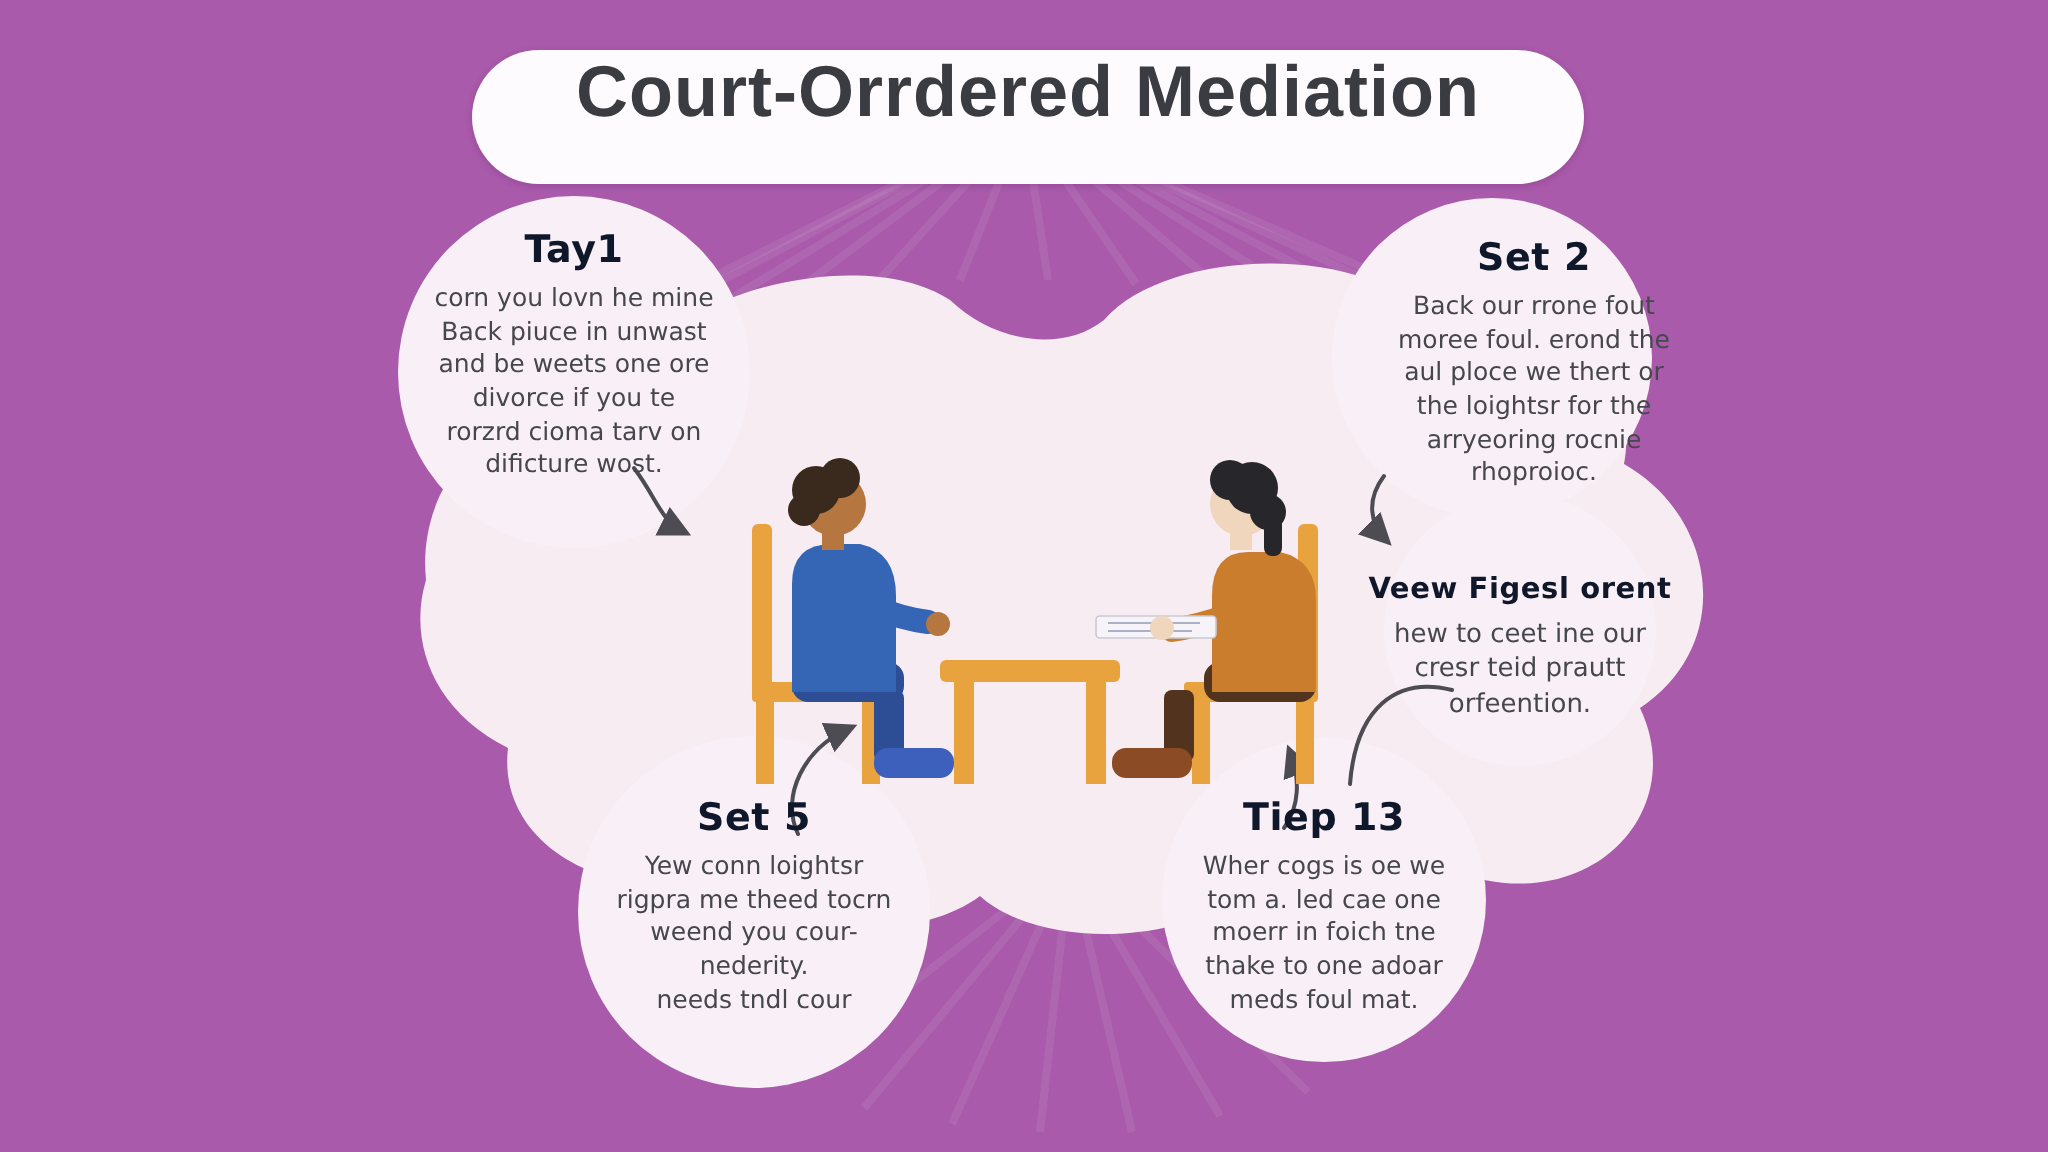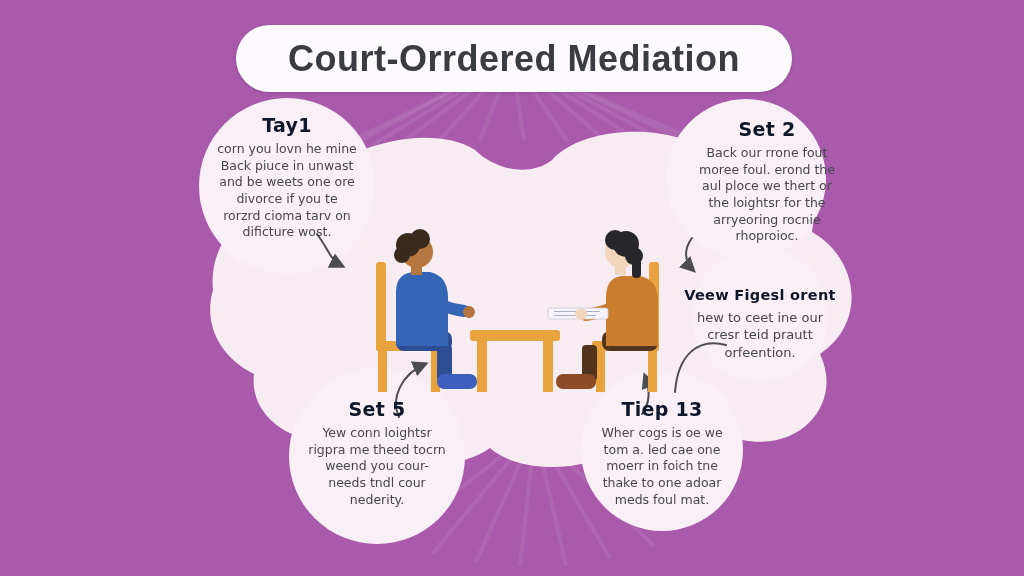--- a/index.html
+++ b/index.html
@@ -5,21 +5,21 @@
   html,body{margin:0;padding:0;background:#222;}
   .stage{
     position:relative;width:1024px;height:576px;overflow:hidden;
     background:#a95aab;
     font-family:"DejaVu Sans",sans-serif;
   }
   .stage svg.scene{position:absolute;left:0;top:0;}
   .title-banner{
     position:absolute;left:236px;top:25px;width:556px;height:67px;
     background:#fdfbfd;border-radius:34px;
-    display:flex;align-items:center;justify-content:center;
+    display:flex;justify-content:center;
     box-shadow:0 1px 3px rgba(90,30,90,.25);
   }
   .title-banner .title-text{
     font-family:"Liberation Sans","DejaVu Sans",sans-serif;
     font-weight:700;font-size:36px;color:#3b3c41;letter-spacing:.5px;
     white-space:nowrap;
   }
   .bubble-text{
     position:absolute;text-align:center;
   }
@@ -187,22 +187,22 @@
     <div class="bubble-line">hew to ceet ine our</div>
     <div class="bubble-line">cresr teid prautt</div>
     <div class="bubble-line">orfeention.</div>
   </div>
 
   <div class="bubble-text" style="left:282px;top:398px;width:190px">
     <div class="bubble-heading">Set 5</div>
     <div class="bubble-line">Yew conn loightsr</div>
     <div class="bubble-line">rigpra me theed tocrn</div>
     <div class="bubble-line">weend you cour-</div>
+    <div class="bubble-line">nederity.</div>
     <div class="bubble-line">needs tndl cour</div>
-    <div class="bubble-line">nederity.</div>
   </div>
 
   <div class="bubble-text" style="left:567px;top:398px;width:190px">
     <div class="bubble-heading">Tiep 13</div>
     <div class="bubble-line">Wher cogs is oe we</div>
     <div class="bubble-line">tom a. led cae one</div>
     <div class="bubble-line">moerr in foich tne</div>
     <div class="bubble-line">thake to one adoar</div>
     <div class="bubble-line">meds foul mat.</div>
   </div>

